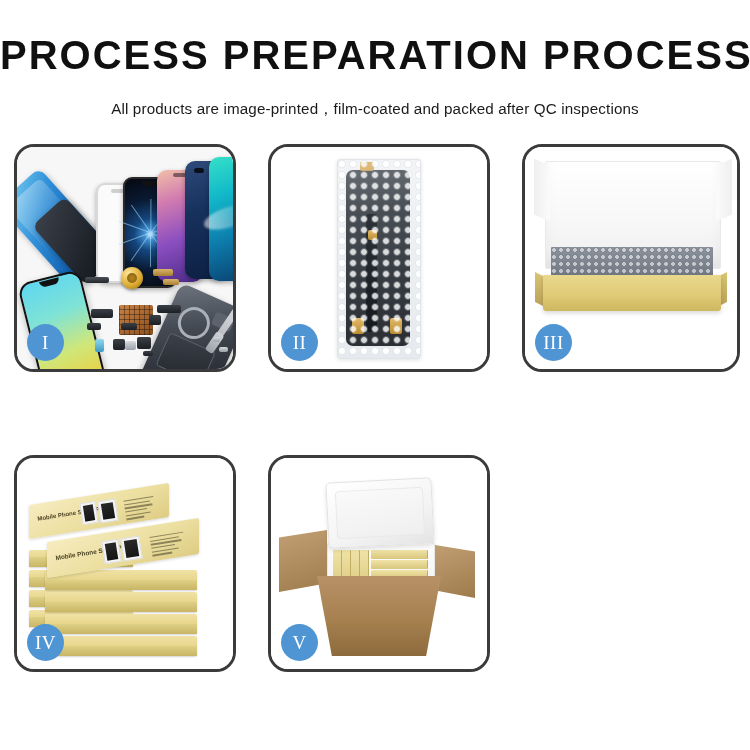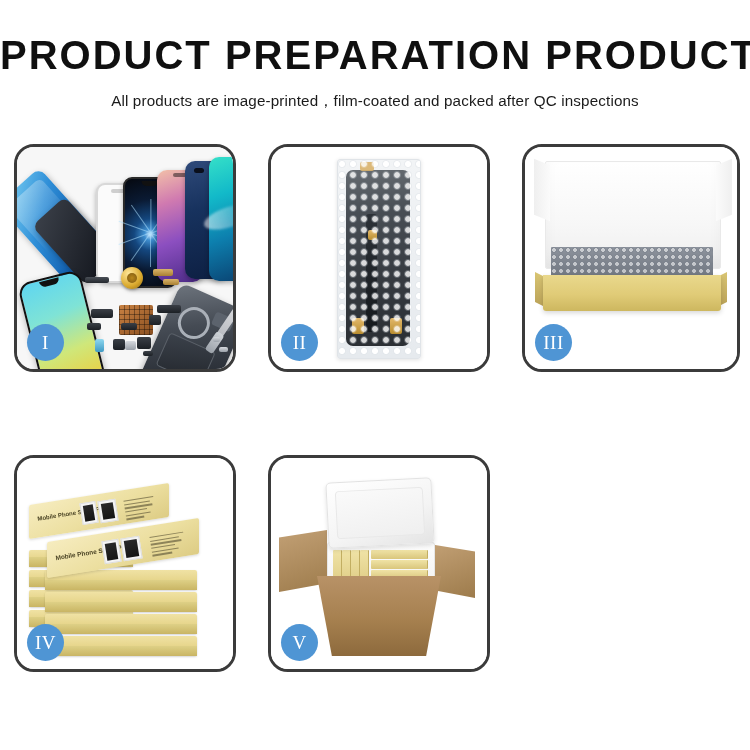--- a/index.html
+++ b/index.html
@@ -14,21 +14,21 @@
 
   
   .header{position:absolute;left:0;top:34px;width:750px;text-align:center;}
   .title{
     font-size:40px;font-weight:700;color:#101010;
     letter-spacing:2.0px;line-height:1.05;
     font-family:"Liberation Sans", sans-serif;
     white-space:nowrap;
   }
   .subtitle{
-    margin-top:15px;
+    margin-top:23px;
     font-size:15.2px;font-weight:400;color:#1b1b1b;
     letter-spacing:.15px;white-space:nowrap;
     font-family:"Liberation Sans", sans-serif;
   }
 
   
   .grid{position:absolute;left:0;top:0;width:750px;height:750px;}
   .panel{
     position:absolute;
     background:#fdfdfd;
@@ -296,21 +296,21 @@
     clip-path:polygon(0 26%,100% 0,100% 74%,0 100%);
   }
   .cb-tape{position:absolute;background:rgba(140,110,70,.55);border-radius:1px;}
 </style>
 </head>
 <body>
 
 <div id="page">
 
   <div class="header">
-    <div class="title">PRODUCT PREPARATION PRODUCT</div>
+    <div class="title">PROCESS PREPARATION PROCESS</div>
     <div class="subtitle">All products are image-printed，film-coated and packed after QC inspections</div>
   </div>
 
   <div class="grid">
 
     <div class="panel" style="left:14px;top:144px;width:222px;height:228px;">
       <div class="stage">
         <div class="p1bg"></div>
         <div class="phone flexdisp"></div>
         <div class="phone flexdisp2"></div>

